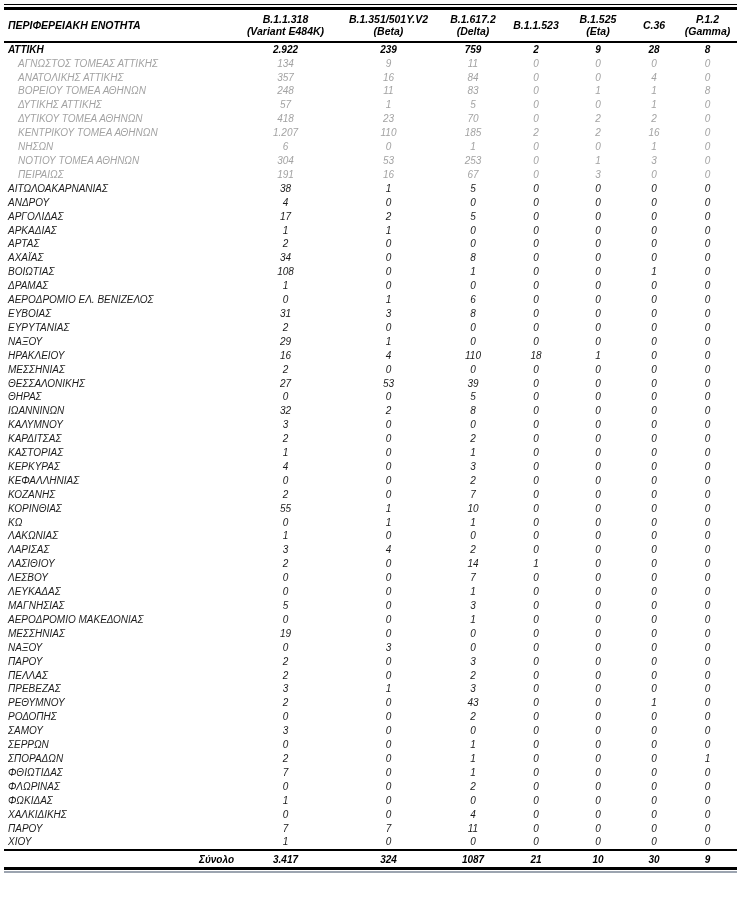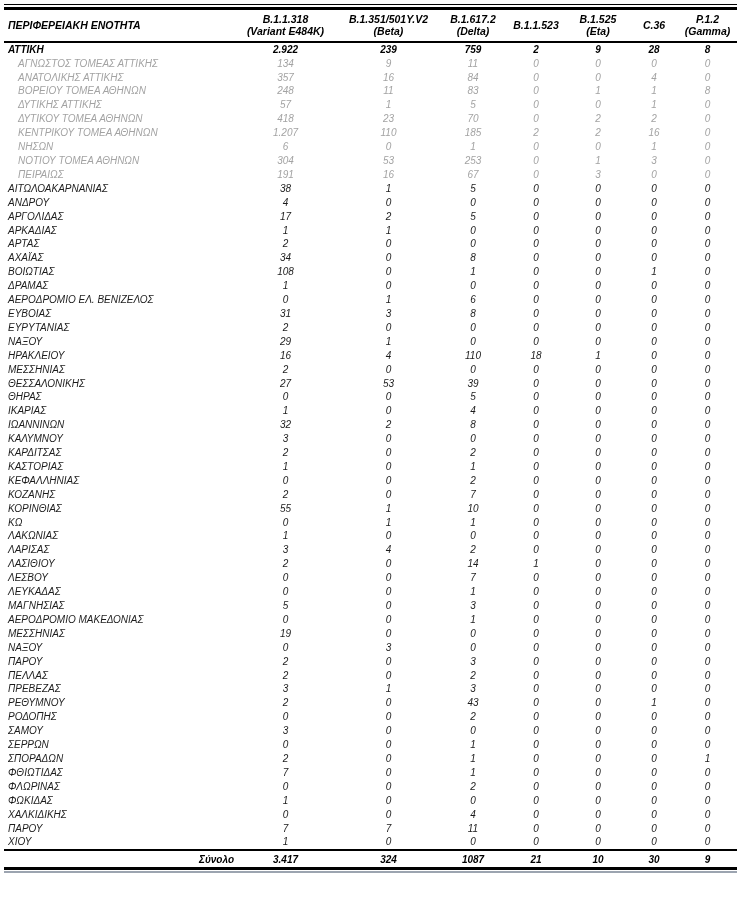--- a/index.html
+++ b/index.html
@@ -360,30 +360,20 @@
           <td class="region">ΘΗΡΑΣ</td>
           <td>0</td>
           <td>0</td>
           <td>5</td>
           <td>0</td>
           <td>0</td>
           <td>0</td>
           <td>0</td>
         </tr>
         <tr class="row-main">
-          <td class="region">ΙΚΑΡΙΑΣ</td>
-          <td>1</td>
-          <td>0</td>
-          <td>4</td>
-          <td>0</td>
-          <td>0</td>
-          <td>0</td>
-          <td>0</td>
-        </tr>
-        <tr class="row-main">
           <td class="region">ΙΩΑΝΝΙΝΩΝ</td>
           <td>32</td>
           <td>2</td>
           <td>8</td>
           <td>0</td>
           <td>0</td>
           <td>0</td>
           <td>0</td>
         </tr>
         <tr class="row-main">
@@ -404,20 +394,30 @@
           <td>0</td>
           <td>0</td>
           <td>0</td>
           <td>0</td>
         </tr>
         <tr class="row-main">
           <td class="region">ΚΑΣΤΟΡΙΑΣ</td>
           <td>1</td>
           <td>0</td>
           <td>1</td>
+          <td>0</td>
+          <td>0</td>
+          <td>0</td>
+          <td>0</td>
+        </tr>
+        <tr class="row-main">
+          <td class="region">ΚΕΡΚΥΡΑΣ</td>
+          <td>4</td>
+          <td>0</td>
+          <td>3</td>
           <td>0</td>
           <td>0</td>
           <td>0</td>
           <td>0</td>
         </tr>
         <tr class="row-main">
           <td class="region">ΚΕΦΑΛΛΗΝΙΑΣ</td>
           <td>0</td>
           <td>0</td>
           <td>2</td>

